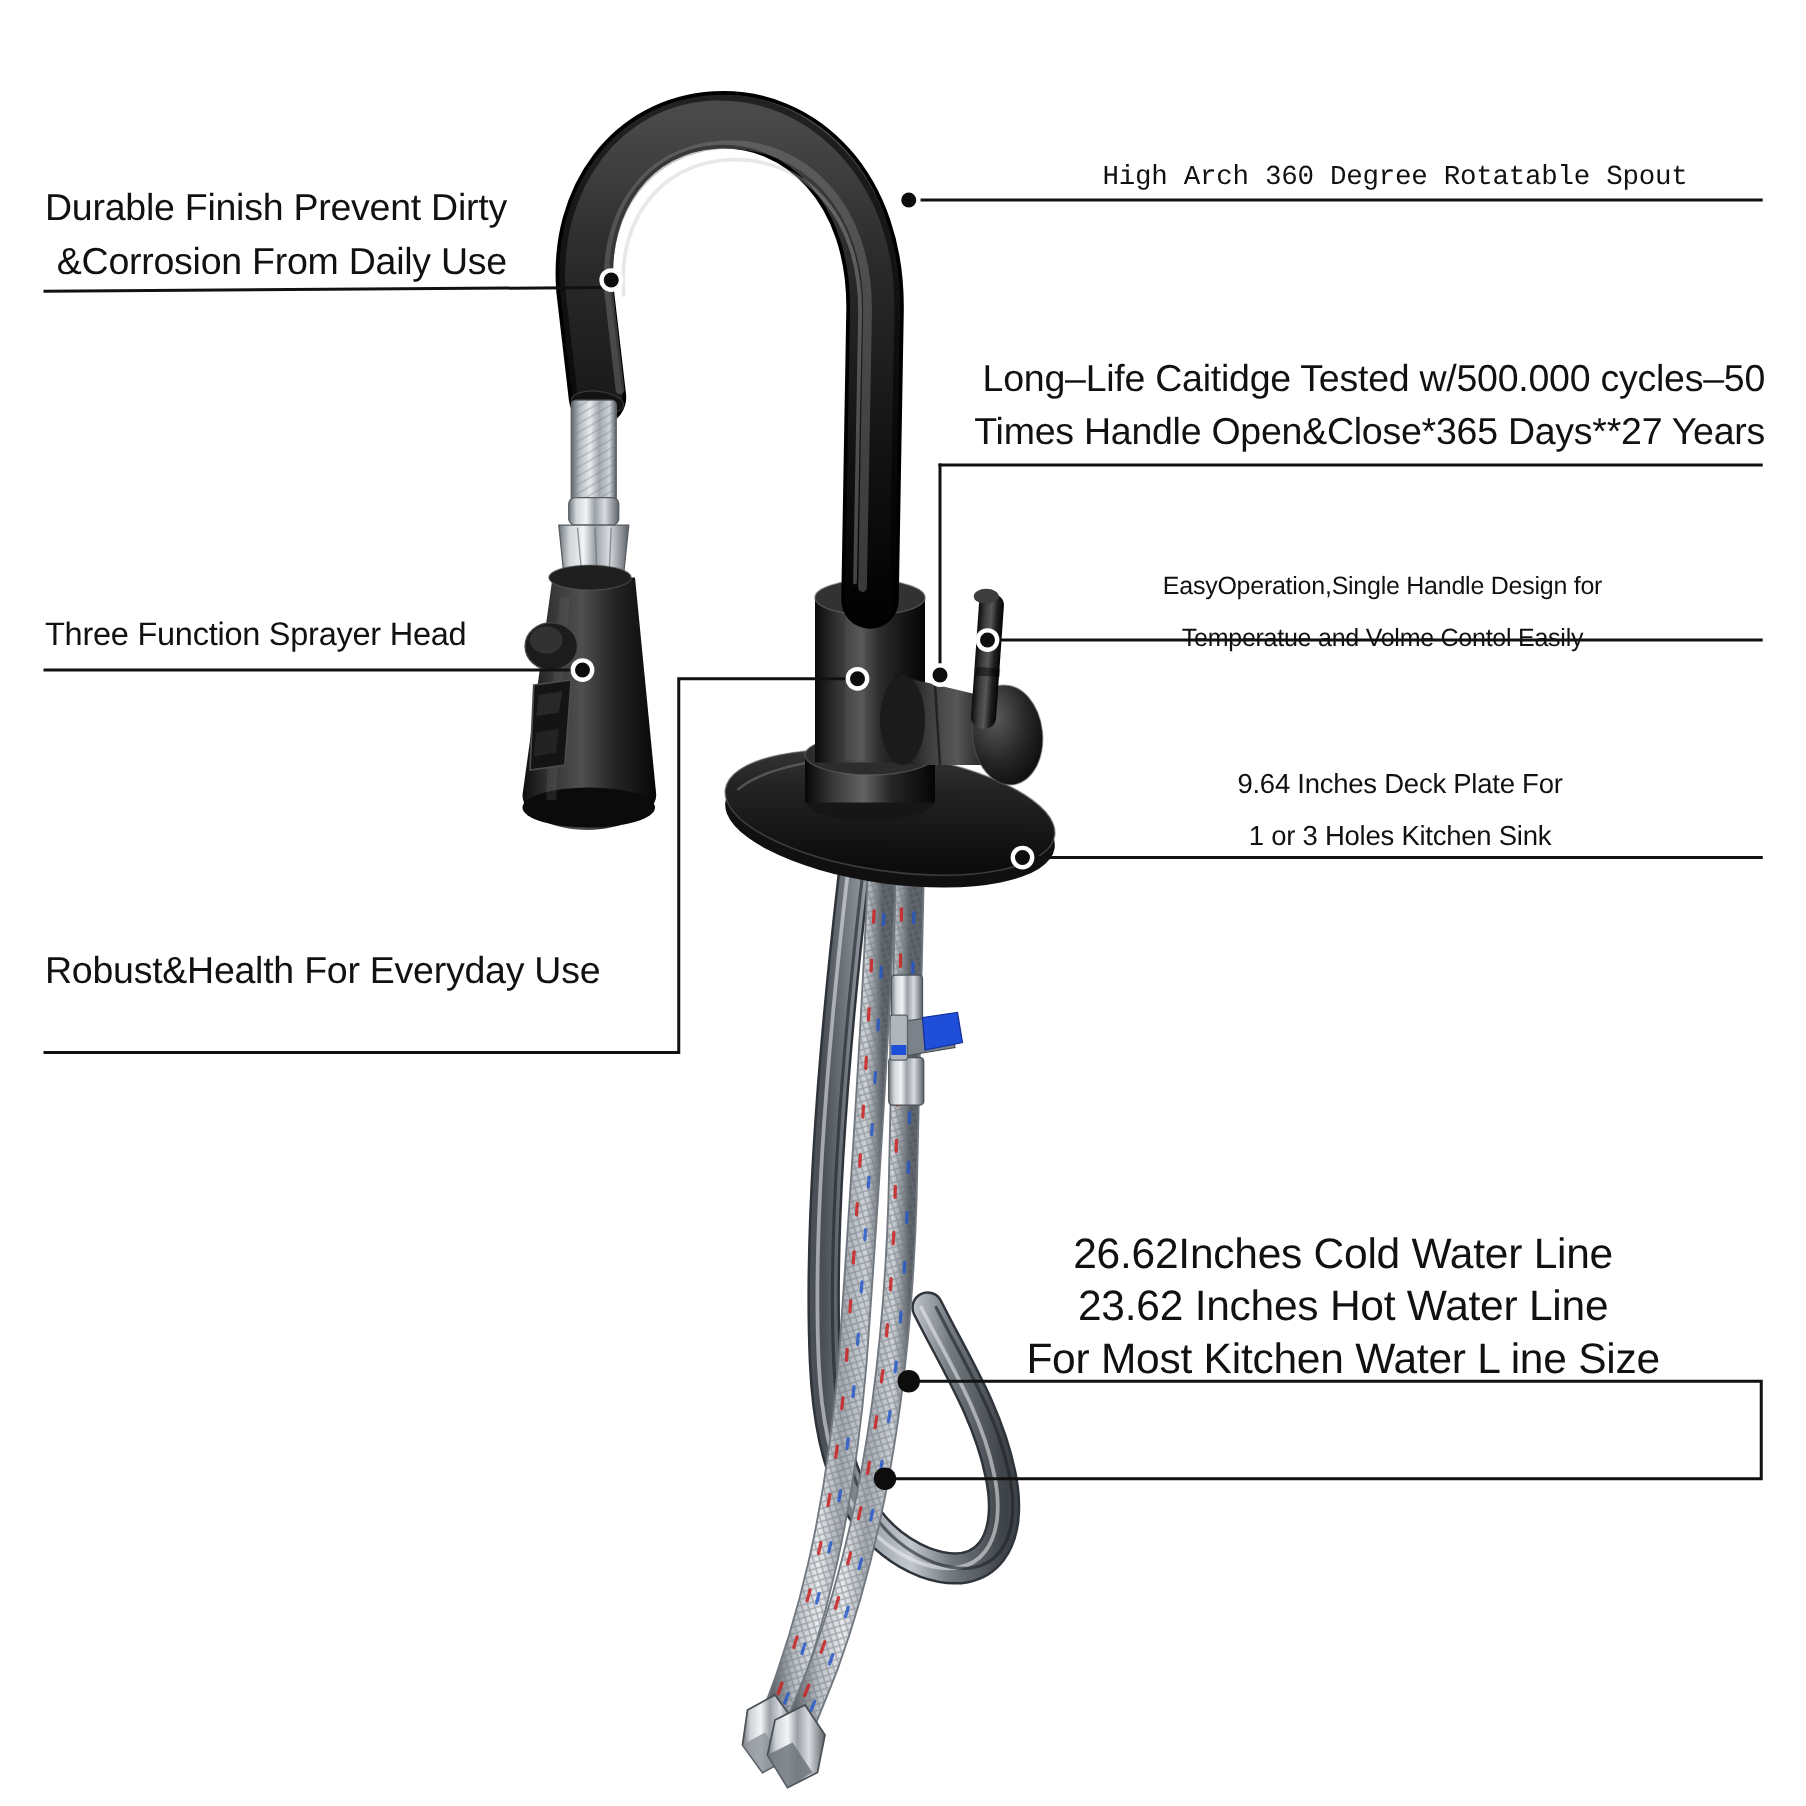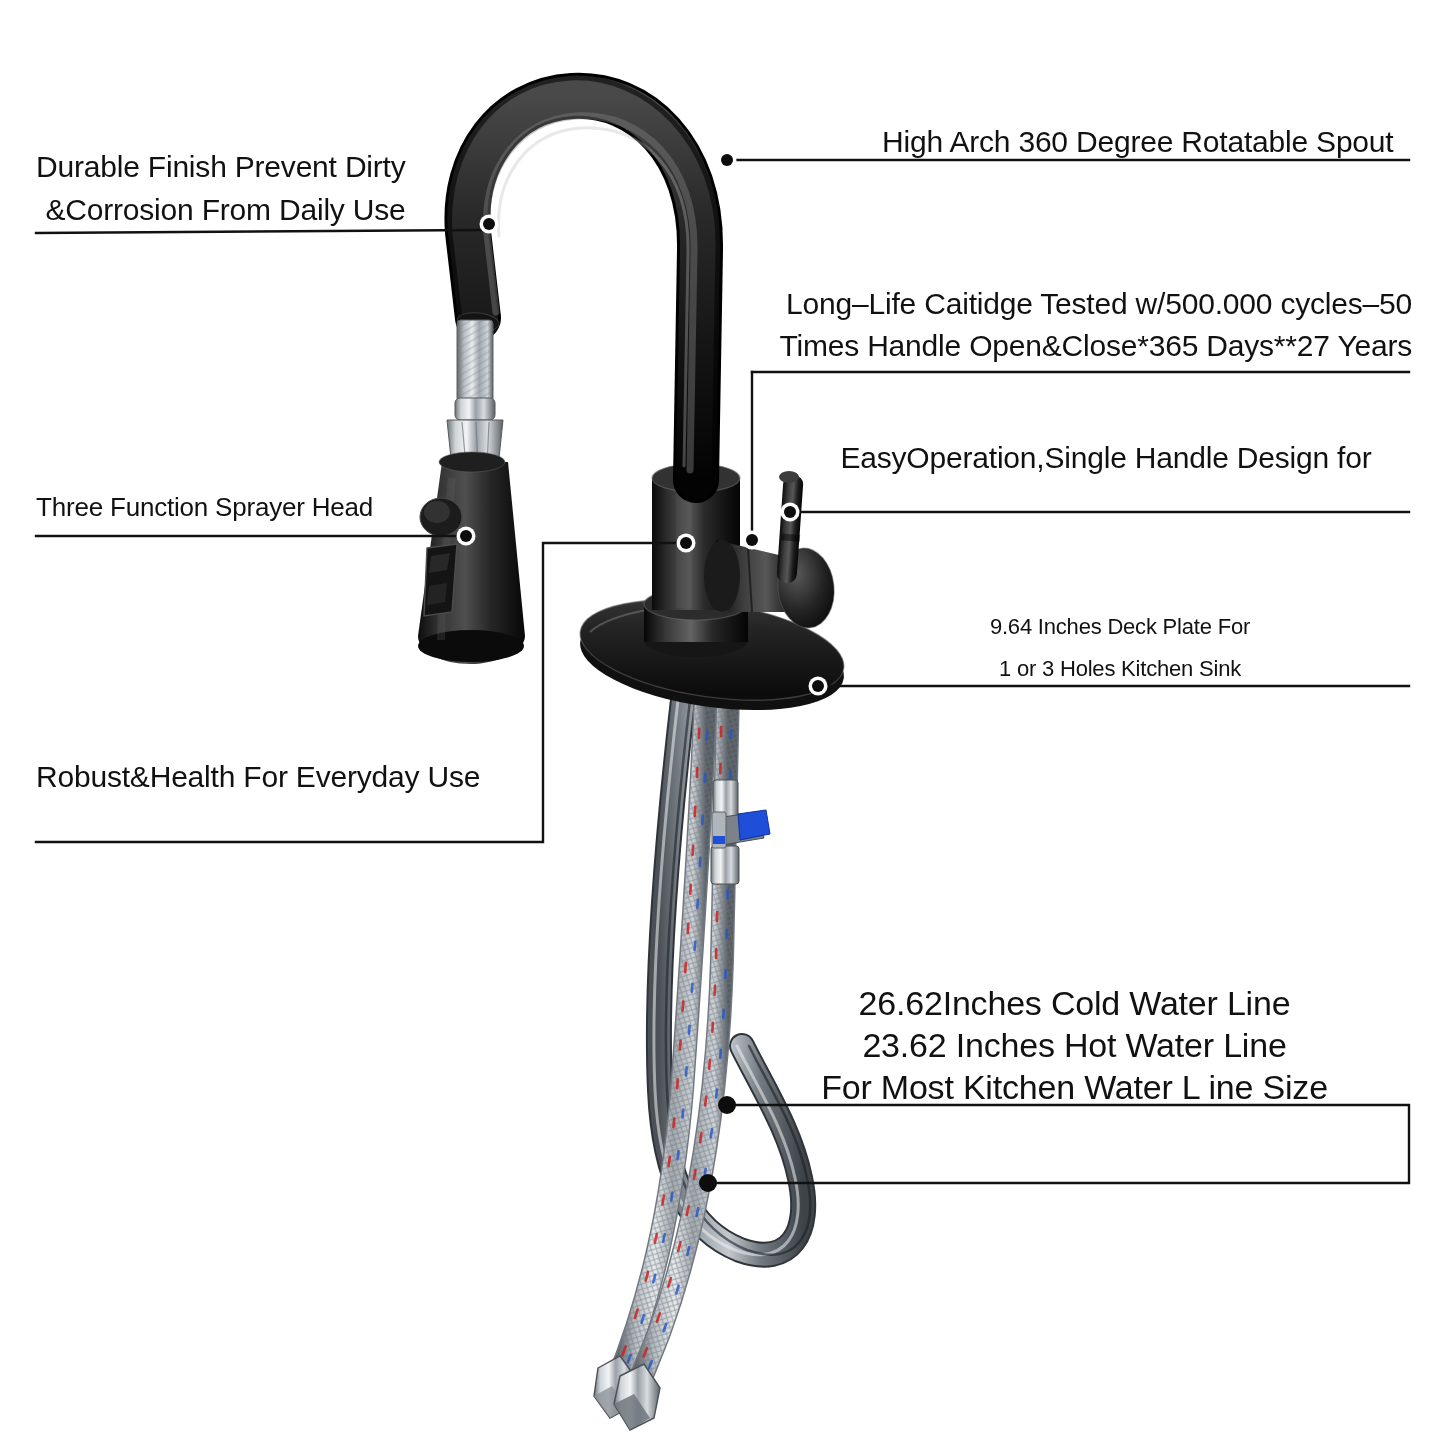--- a/index.html
+++ b/index.html
@@ -309,31 +309,32 @@
         <circle cx="708" cy="1183" r="9" fill="#0d0d0d"></circle>
       </g>
     </g>
   </svg>
 
   <div class="callout" style="left:36px;top:145px;text-align:right;font-size:30px;line-height:43px;">
     <span class="ln">Durable Finish Prevent Dirty</span>
     <span class="ln">&amp;Corrosion From Daily Use</span>
   </div>
 
-  <div class="callout" style="left:882px;top:122px;text-align:center;font-size:30px;line-height:40px;">
+  <div class="callout" style="left:882px;top:122px;text-align:center;font-size:22px;line-height:40px;font-family:Liberation Mono, monospace;">
     <span class="ln">High Arch 360 Degree Rotatable Spout</span>
   </div>
 
   <div class="callout" style="left:752px;top:283px;width:660px;text-align:right;font-size:30px;line-height:42px;">
     <span class="ln">Long–Life Caitidge Tested w/500.000 cycles–50</span>
     <span class="ln">Times Handle Open&amp;Close*365 Days**27 Years</span>
   </div>
 
-  <div class="callout" style="left:800px;top:437px;width:612px;text-align:center;font-size:30px;line-height:42px;">
+  <div class="callout" style="left:800px;top:448px;width:612px;text-align:center;font-size:20px;line-height:42px;">
     <span class="ln">EasyOperation,Single Handle Design for</span>
+    <span class="ln">Temperatue and Volme Contol Easily</span>
   </div>
 
   <div class="callout" style="left:828px;top:606px;width:584px;text-align:center;font-size:22px;line-height:42px;">
     <span class="ln">9.64 Inches Deck Plate For</span>
     <span class="ln">1 or 3 Holes Kitchen Sink</span>
   </div>
 
   <div class="callout" style="left:36px;top:487px;text-align:left;font-size:26px;line-height:40px;">
     <span class="ln">Three Function Sprayer Head</span>
   </div>

